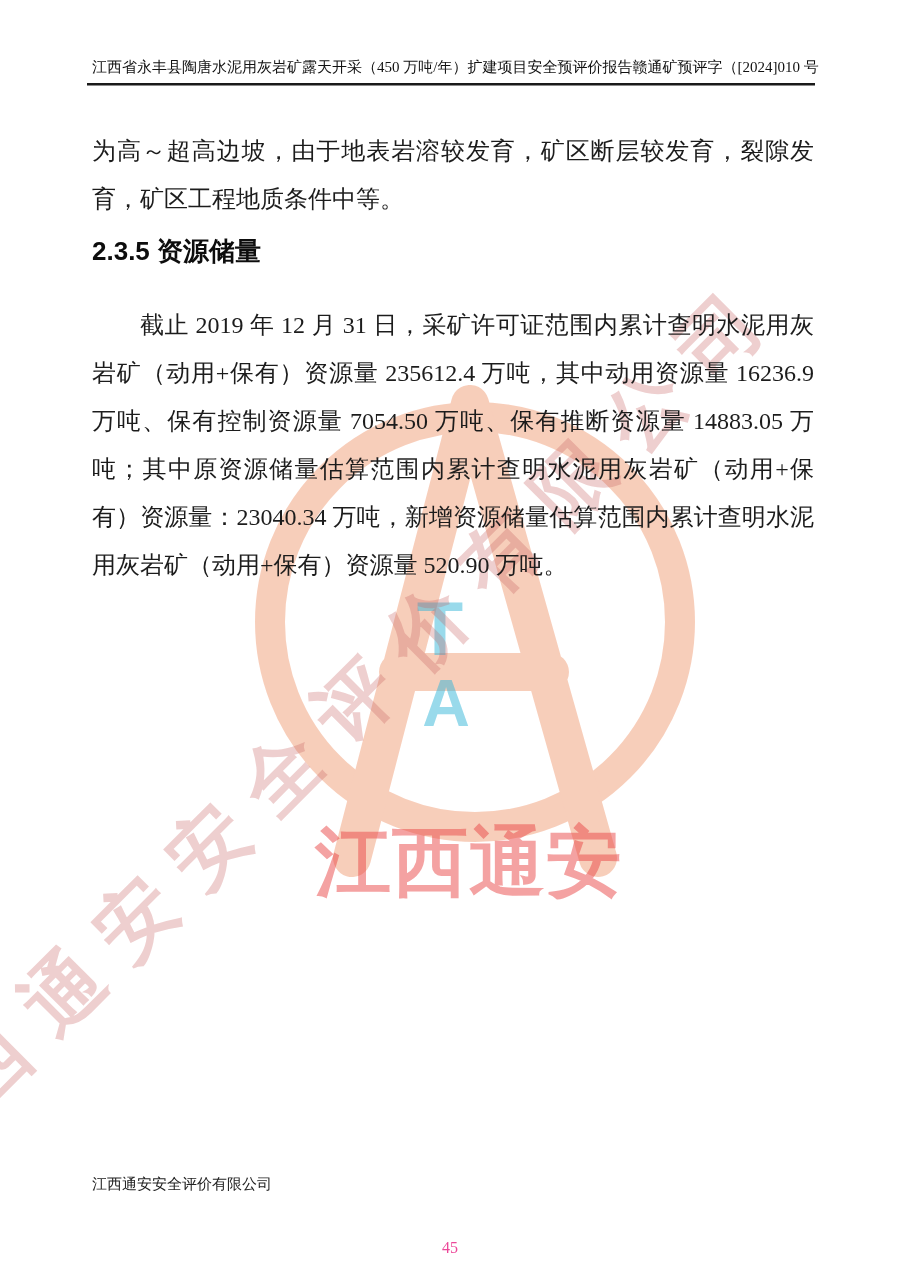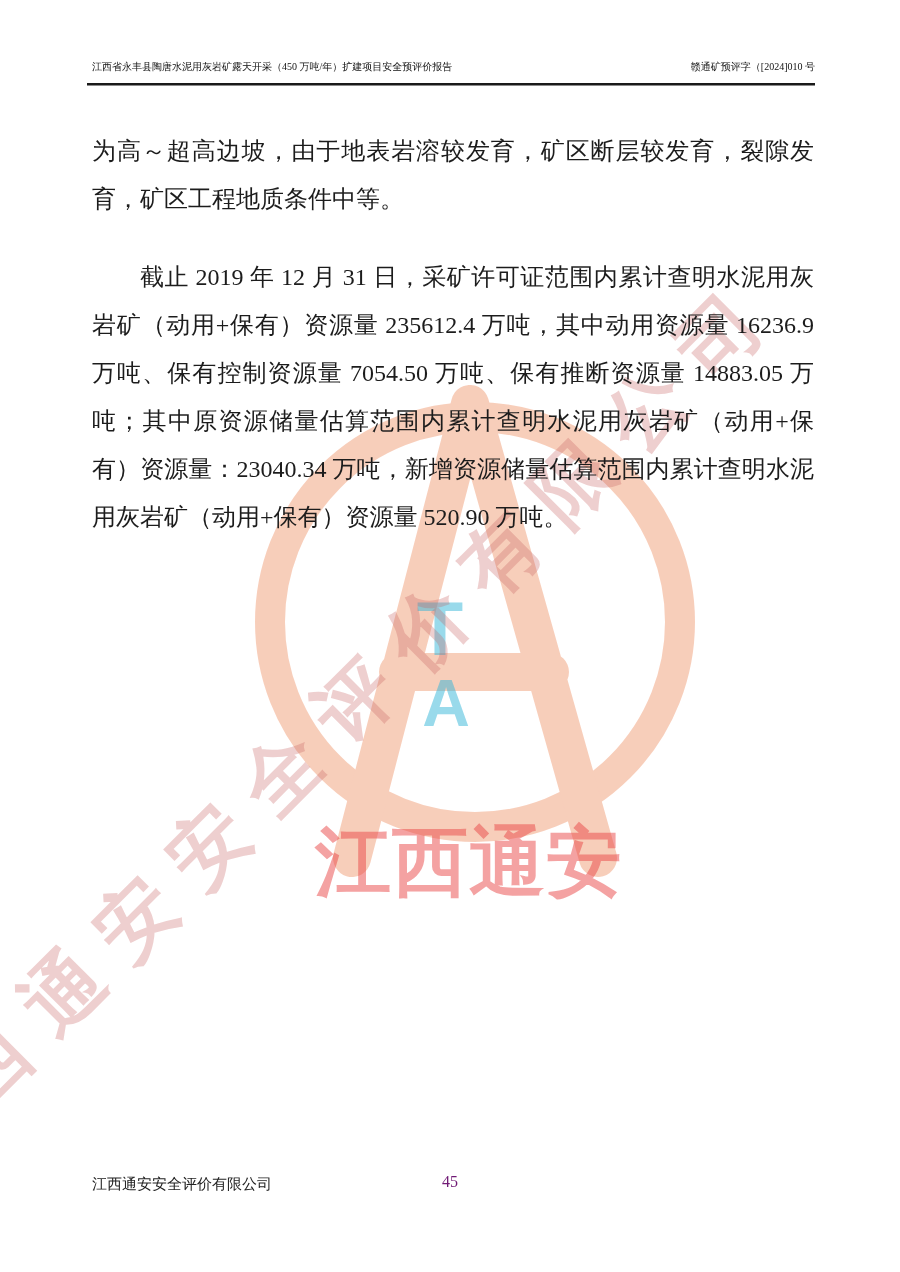--- a/index.html
+++ b/index.html
@@ -5,21 +5,21 @@
   html,body{margin:0;padding:0;background:#e8e8e8;}
   .page{
     position:relative;width:900px;height:1272px;margin:0 auto;
     background:#ffffff;overflow:hidden;
     font-family:"Liberation Serif","DejaVu Serif",serif;color:#1c1c1c;
   }
   
   .header{
     position:absolute;top:57px;left:92px;width:723px;
     display:flex;justify-content:space-between;align-items:flex-end;
-    font-size:10px;line-height:20px;color:#111;white-space:nowrap;text-align:center;
+    font-size:15px;line-height:20px;color:#111;white-space:nowrap;text-align:center;
   }
   .header-rule{
     position:absolute;top:83px;left:87px;width:728px;height:2px;
     background:#1a1a1a;border-bottom:1px solid #8a8a8a;
   }
   
   .content{
     position:absolute;top:16px;left:92px;width:722px;padding-top:111px;
     font-size:24px;line-height:48px;text-align:justify;
   }
@@ -33,22 +33,22 @@
   }
   .h235{margin-top:8px !important;}
   .p4{margin-top:30px !important;}
   .h24{margin-top:14px !important;}
   .p5{margin-top:28px !important;}
   
   .footer-company{
     position:absolute;left:92px;top:1175px;font-size:15px;color:#222;
   }
   .footer-page{
-    position:absolute;left:0;top:1173px;width:900px;text-align:center;
-    font-size:16px;color:#701a75;
+    position:absolute;left:0;top:1239px;width:900px;text-align:center;
+    font-size:16px;color:#ec4899;
   }
   
   .wm{pointer-events:none;}
   .wm-logo{position:absolute;left:0;top:0;z-index:1;}
   .wm-diagonal{
     position:absolute;left:-110px;top:1114px;height:103px;line-height:103px;
     z-index:2;white-space:nowrap;
     transform:rotate(-45deg);transform-origin:0 50%;
     font-family:"Liberation Sans","DejaVu Sans",sans-serif;font-weight:bold;
     font-size:78px;letter-spacing:25px;color:rgba(198,96,96,0.30);
@@ -83,20 +83,21 @@
   <div class="content-layer">
 
     <div class="header">
       <span>江西省永丰县陶唐水泥用灰岩矿露天开采（450 万吨/年）扩建项目安全预评价报告</span>
       <span>赣通矿预评字（[2024]010 号</span>
     </div>
     <div class="header-rule"></div>
 
     <div class="content">
       <p class="no-indent">为高～超高边坡，由于地表岩溶较发育，矿区断层较发育，裂隙发育，矿区工程地质条件中等。</p>
+      <h2 class="h235">2.3.5 资源储量</h2>
       <p class="p4">截止 2019 年 12 月 31 日，采矿许可证范围内累计查明水泥用灰岩矿（动用+保有）资源量 235612.4 万吨，其中动用资源量 16236.9 万吨、保有控制资源量 7054.50 万吨、保有推断资源量 14883.05 万吨；其中原资源储量估算范围内累计查明水泥用灰岩矿（动用+保有）资源量：23040.34 万吨，新增资源储量估算范围内累计查明水泥用灰岩矿（动用+保有）资源量 520.90 万吨。</p>
     </div>
 
     <div class="footer-company">江西通安安全评价有限公司</div>
     <div class="footer-page">45</div>
 
   </div>
 </div>
 
 </body></html>

